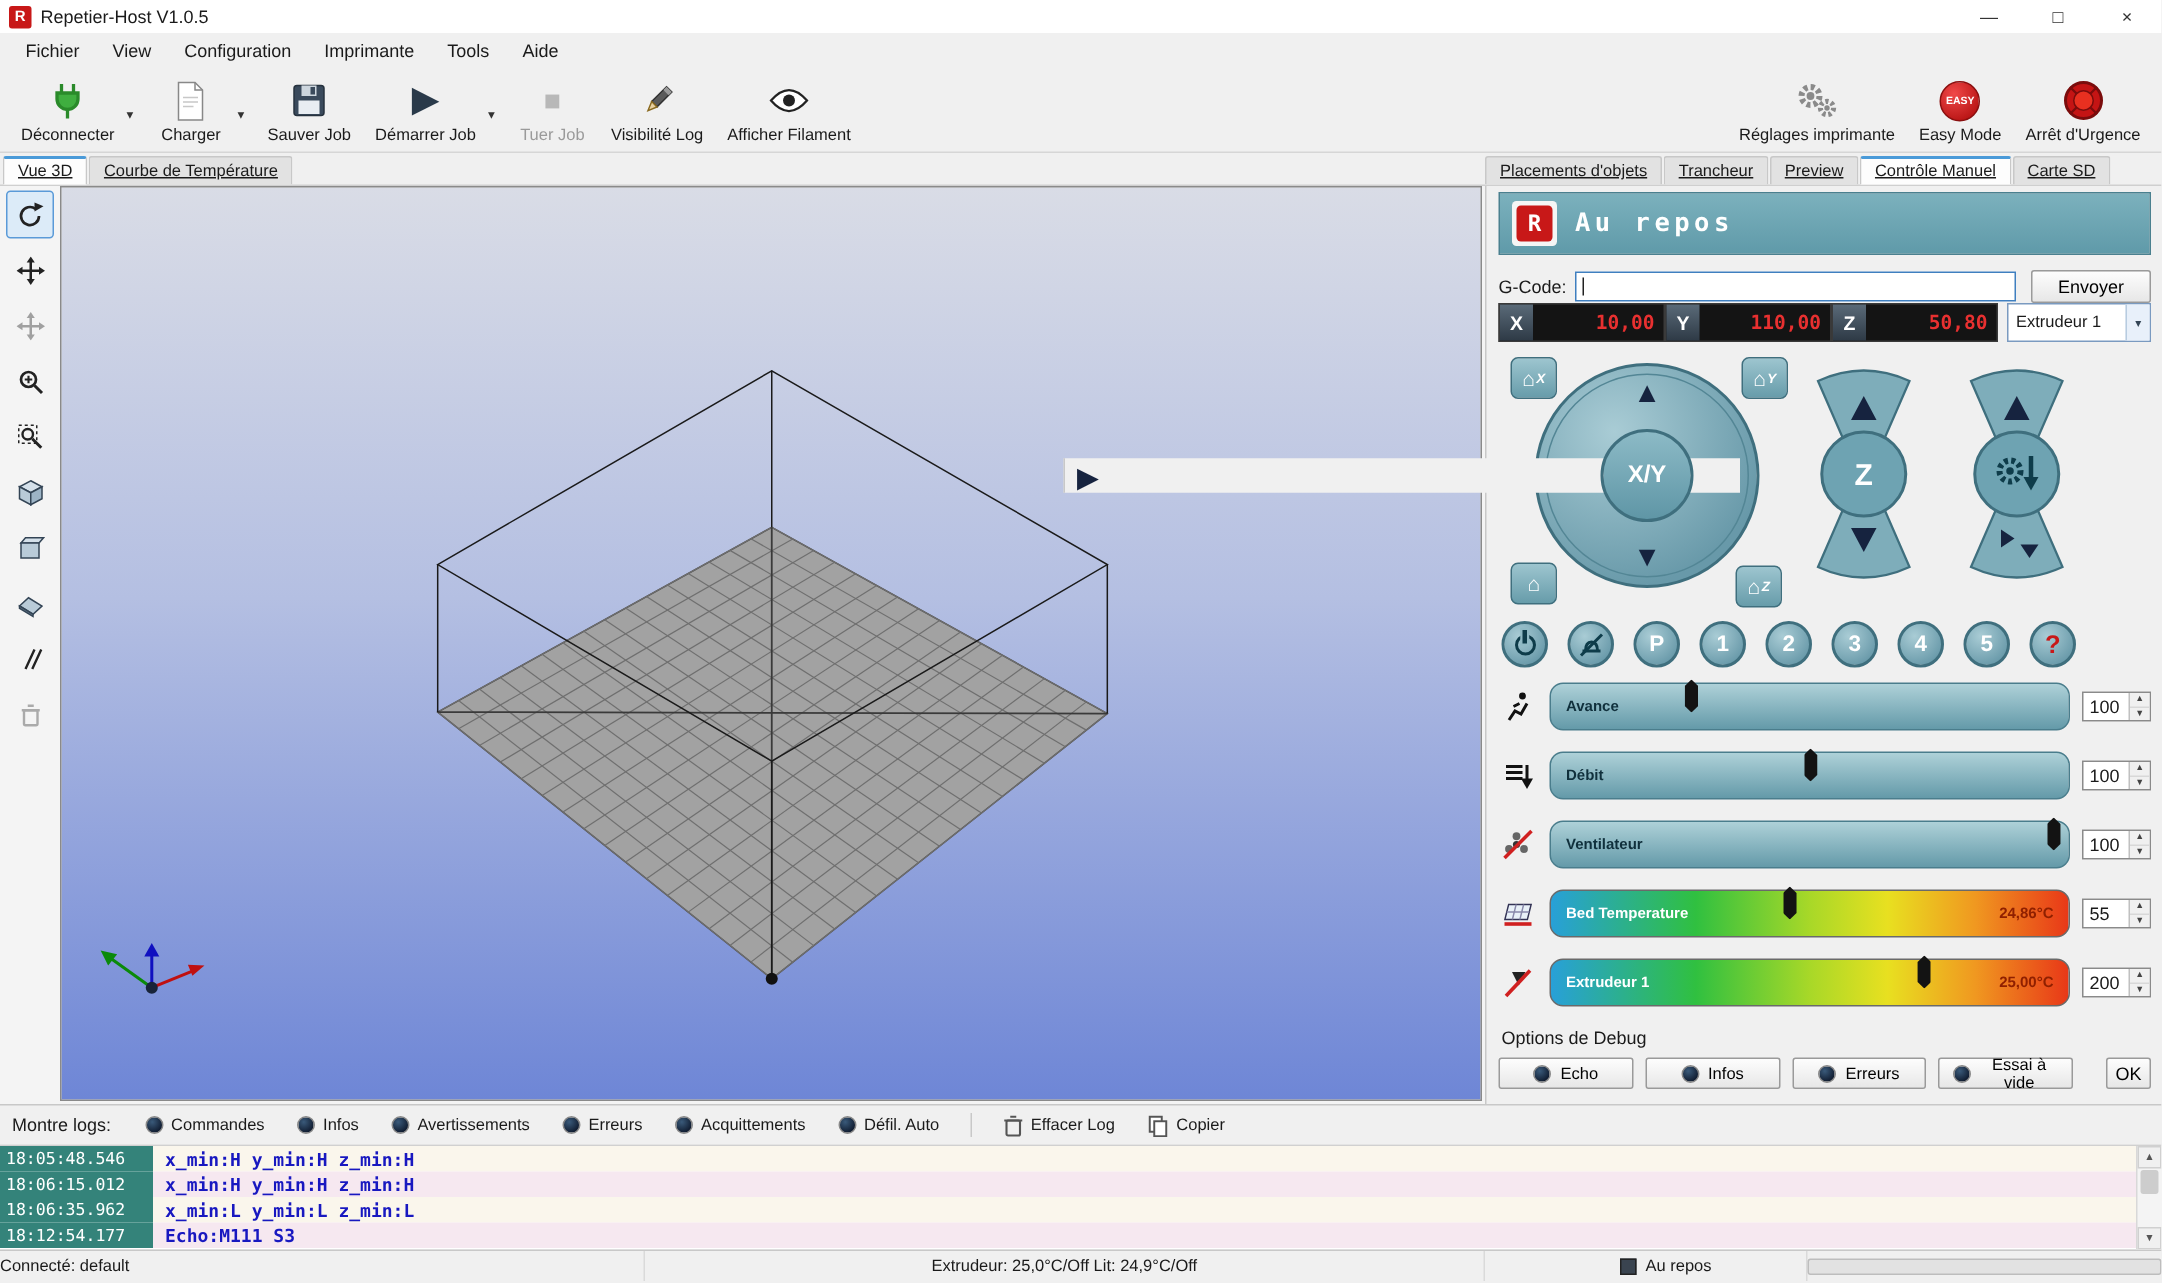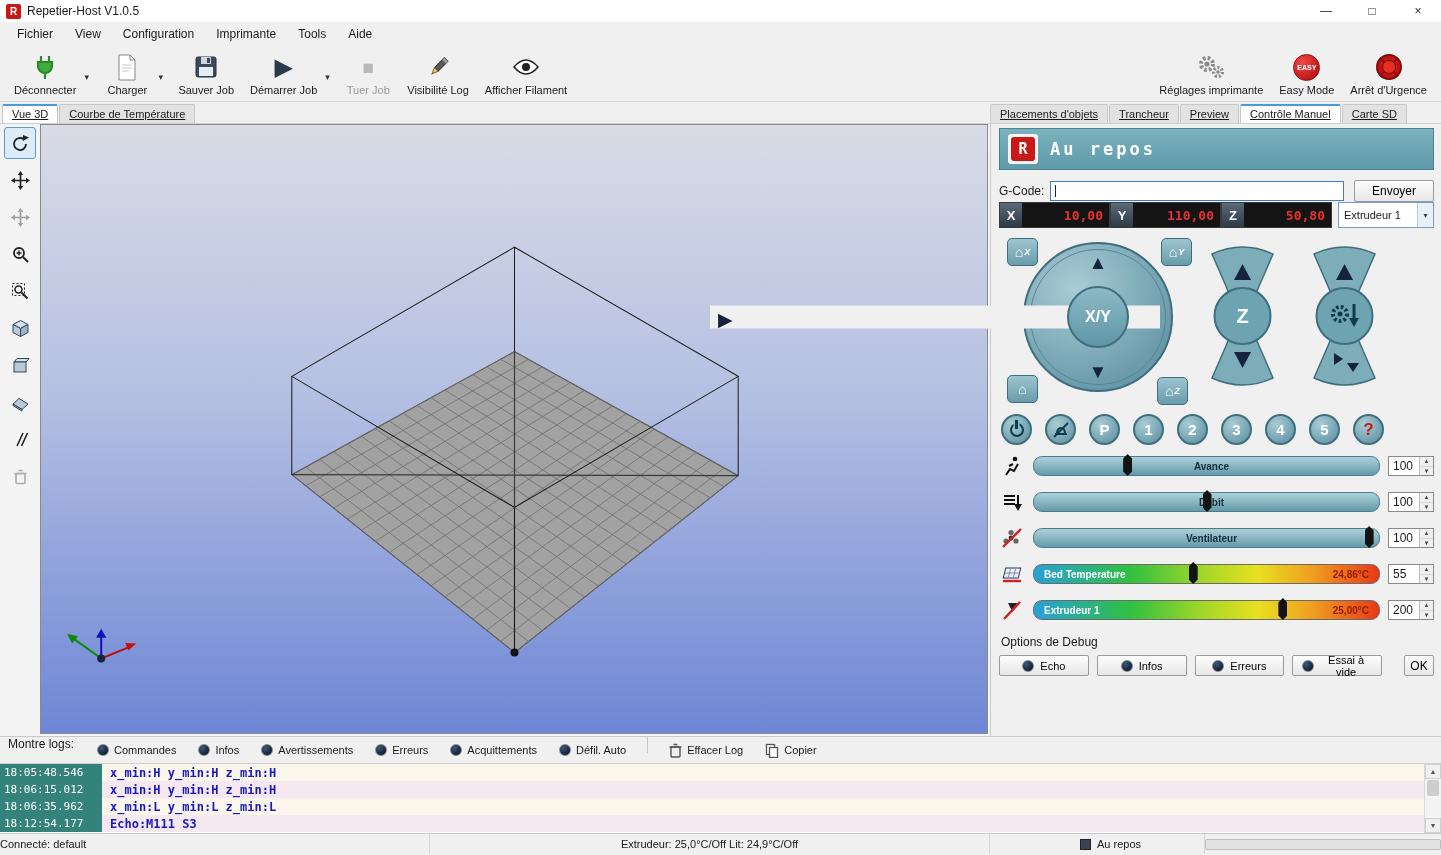--- a/index.html
+++ b/index.html
@@ -97,22 +97,22 @@
   .qbtn { width:31px; height:31px; border-radius:50%; background:radial-gradient(circle at 35% 30%,#a9ccd5,#6899a9 80%);
           border:2px solid #3f6f7e; color:#fff; font-weight:bold; font-size:15px; display:flex; align-items:center; justify-content:center; }
   .qbtn.help { color:#c81818; font-size:17px; }
   .ic-power { position:relative; width:16px; height:16px; }
   .ic-power::before { content:""; position:absolute; inset:1px; border:2.5px solid #0e3c4a; border-radius:50%; }
   .ic-power::after { content:""; position:absolute; left:6.5px; top:-2px; width:3px; height:9px; background:#0e3c4a;
                      box-shadow:0 0 0 1.5px #8fb9c4; }
   
   .srow { display:flex; align-items:center; gap:8px; margin-bottom:14px; }
   .sicon { width:26px; height:22px; display:flex; align-items:center; justify-content:center; }
-  .track { flex:1; height:20px; border-radius:9px; background:linear-gradient(180deg,#aed1d8,#649aa9);
-           border:1px solid #4a7d8c; position:relative; display:flex; align-items:center;justify-content:center; }
+  .track { flex:1; height:32px; border-radius:9px; background:linear-gradient(180deg,#aed1d8,#649aa9);
+           border:1px solid #4a7d8c; position:relative; display:flex; align-items:center; }
   .track .tlabel { font-size:10px; padding-left:10px; color:#10303c; font-weight:bold; white-space:nowrap; }
   .track.temp { background:linear-gradient(90deg,#28a0d8 0%,#30c040 28%,#a8d828 50%,#e8e020 65%,#f09820 82%,#e83818 100%);
                 border:1px solid #6a6a6a; }
   .track.temp .tlabel { color:#fff; }
   .track .tcur { margin-left:auto; padding-right:10px; font-size:10px; font-weight:bold; color:#902000; white-space:nowrap; }
   .thumb { position:absolute; top:-3px; width:9px; height:22px; background:#131313;
            clip-path:polygon(50% 0,100% 20%,100% 80%,50% 100%,0 80%,0 20%); }
   .spin { width:46px; height:20px; background:#fff; border:1px solid #8a8a8a; display:flex; align-items:stretch; }
   .sval { flex:1; padding-left:4px; font-size:12px; display:flex; align-items:center; }
   .sarrows { width:14px; display:flex; flex-direction:column; border-left:1px solid #c0c0c0; }
@@ -120,21 +120,21 @@
                background:#f0f0f0; color:#444; border-bottom:1px solid #d8d8d8; }
   .sarrows i:last-child { border-bottom:none; }
   
   .debug-title { font-size:12px; margin:0 0 6px 2px; }
   .debugrow { display:flex; gap:8px; align-items:center; }
   .dbg { height:21px; display:flex; align-items:center; gap:6px; padding:0 9px; font-size:11px; flex:1; }
   .dot { width:12px; height:12px; border-radius:50%; background:radial-gradient(circle at 35% 30%,#3a5a7a,#101c30 75%);
          border:1px solid #888; flex:none; }
   .okbtn { width:30px; height:21px; margin-left:14px; flex:none; }
   
-  .logbar { height:27px; background:#f0f0f0; border-top:1px solid #c8c8c8; display:flex; padding:0 8px; gap:4px; }
+  .logbar { height:27px; background:#f0f0f0; border-top:1px solid #c8c8c8; display:flex; align-items:center; padding:0 8px; gap:4px; }
   .logbar .label { margin-right:10px; font-size:12px; }
   .filterbtn { display:flex; align-items:center; gap:5px; padding:3px 9px; font-size:11px; }
   .vsep { width:1px; height:16px; background:#c8c8c8; margin:0 8px; }
   .logrows { height:70px; background:#fff; border-top:1px solid #d0d0d0; display:flex; overflow:hidden; }
   .logcol { flex:1; }
   .logrow { display:flex; height:17px; align-items:stretch; }
   .ltime { width:102px; background:#34837a; color:#fff; font-family:"DejaVu Sans Mono",monospace; font-size:11px;
            display:flex; align-items:center; padding-left:4px; flex:none; }
   .lmsg { flex:1; font-family:"DejaVu Sans Mono",monospace; font-size:12px; font-weight:bold; color:#1818c0;
           display:flex; align-items:center; padding-left:8px; }

